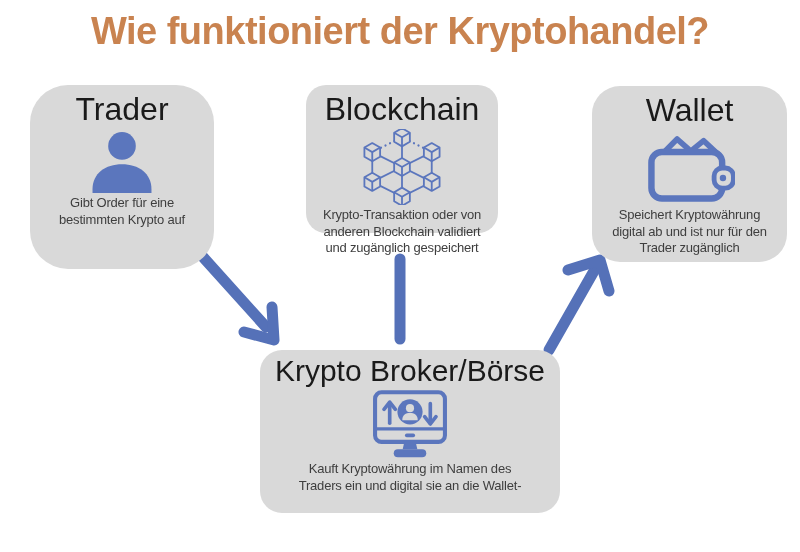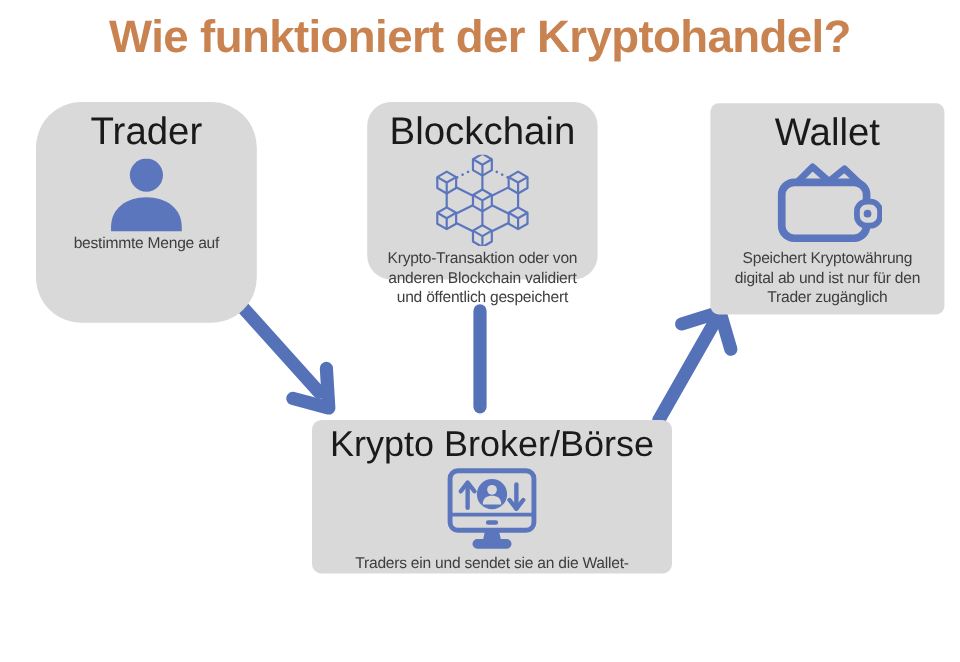--- a/index.html
+++ b/index.html
@@ -18,22 +18,22 @@
   .page-title{
     position:absolute;top:10px;left:0;width:800px;text-align:center;
     font-size:38px;font-weight:bold;letter-spacing:-0.5px;color:var(--title-orange);
   }
   .node{
     position:absolute;background:var(--box-bg);
     display:flex;flex-direction:column;align-items:center;
   }
   .node-trader{left:30px;top:85px;width:184px;height:184px;border-radius:38px;}
   .node-blockchain{left:306px;top:85px;width:192px;height:148px;border-radius:20px;}
-  .node-wallet{left:592px;top:86px;width:195px;height:176px;border-radius:7px;}
-  .node-broker{left:260px;top:350px;width:300px;height:128px;border-radius:8px;}
+  .node-wallet{left:592px;top:86px;width:195px;height:176px;border-radius:28px;}
+  .node-broker{left:260px;top:350px;width:300px;height:163px;border-radius:22px;}
   .node-title{
     font-size:32px;line-height:1.2;color:var(--heading-text);margin-top:5px;
     white-space:nowrap;
   }
   .node-broker .node-title{font-size:30px;margin-top:3px;}
   .node-icon{flex:0 0 auto;}
   .desc{margin-top:2px;text-align:center;}
   .desc-line{
     font-size:13px;line-height:16.5px;letter-spacing:-0.2px;
     color:var(--desc-text);white-space:nowrap;
@@ -67,21 +67,22 @@
     </g>
   </svg>
 
   <div class="node node-trader">
     <div class="node-title">Trader</div>
     <svg class="node-icon" viewBox="0 0 76 66" width="70" height="61" style="margin-top:4px;">
       <circle class="icon-fill" cx="38" cy="15" r="15"></circle>
       <path class="icon-fill" d="M6,66 L6,62 C6,45 20,35 38,35 C56,35 70,45 70,62 L70,66 Z"></path>
     </svg>
     <div class="desc">
-      <div class="desc-line">bestimmte Menge auf</div>
+      <div class="desc-line">Gibt Order für eine</div>
+      <div class="desc-line">bestimmten Krypto auf</div>
     </div>
   </div>
 
   <div class="node node-blockchain">
     <div class="node-title">Blockchain</div>
     <svg class="node-icon" viewBox="0 0 104 92" width="86" height="76" style="margin-top:1px;">
       <defs>
         <g id="bcube">
           <polygon points="0,-11 9.5,-5.5 9.5,5.5 0,11 -9.5,5.5 -9.5,-5.5" style="fill:var(--box-bg);stroke:var(--icon-blue);stroke-width:2.2;stroke-linejoin:round"></polygon>
           <path d="M-9.5,-5.5 L0,0 L9.5,-5.5 M0,0 L0,11" style="fill:none;stroke:var(--icon-blue);stroke-width:2.2;stroke-linejoin:round"></path>
@@ -93,21 +94,21 @@
       <use href="#bcube" transform="translate(16,28)"></use>
       <use href="#bcube" transform="translate(88,28)"></use>
       <use href="#bcube" transform="translate(52,46)"></use>
       <use href="#bcube" transform="translate(16,64)"></use>
       <use href="#bcube" transform="translate(88,64)"></use>
       <use href="#bcube" transform="translate(52,82)"></use>
     </svg>
     <div class="desc">
       <div class="desc-line">Krypto-Transaktion oder von</div>
       <div class="desc-line">anderen Blockchain validiert</div>
-      <div class="desc-line">und öffentlich gespeichert</div>
+      <div class="desc-line">und zugänglich gespeichert</div>
     </div>
   </div>
 
   <div class="node node-wallet">
     <div class="node-title">Wallet</div>
     <svg class="node-icon" viewBox="0 0 112 92" width="90" height="74" style="margin-top:2px;">
       <path class="icon-stroke" style="stroke-width:7;stroke-linejoin:round" d="M20,30 L40,10 L57,25 L73,12 L92,30"></path>
       <rect x="8" y="26" width="88" height="58" rx="13" style="fill:var(--box-bg);stroke:var(--icon-blue);stroke-width:8"></rect>
       <rect x="86" y="46" width="24" height="25" rx="10" style="fill:var(--box-bg);stroke:var(--icon-blue);stroke-width:6"></rect>
       <circle class="icon-fill" cx="97" cy="58.5" r="4"></circle>
@@ -129,17 +130,18 @@
       <path class="icon-stroke" style="stroke-width:4.5;stroke-linecap:round;stroke-linejoin:round" d="M16,25 L23,16 L30,25"></path>
       <circle class="icon-fill" cx="48" cy="28" r="15.5"></circle>
       <circle cx="48" cy="23.5" r="5" style="fill:var(--box-bg)"></circle>
       <path d="M38.5,38.5 C38.5,31.5 43,29.5 48,29.5 C53,29.5 57.5,31.5 57.5,38.5 Z" style="fill:var(--box-bg)"></path>
       <line class="icon-stroke" style="stroke-width:4.5;stroke-linecap:round" x1="73" y1="18" x2="73" y2="42"></line>
       <path class="icon-stroke" style="stroke-width:4.5;stroke-linecap:round;stroke-linejoin:round" d="M66,34 L73,43 L80,34"></path>
       <path class="icon-fill" d="M41,65 L55,65 L57,74 L39,74 Z"></path>
       <rect class="icon-fill" x="28" y="74" width="40" height="10" rx="5"></rect>
     </svg>
     <div class="desc">
-      <div class="desc-line">Traders ein und sendet sie an die Wallet-</div>
+      <div class="desc-line">Kauft Kryptowährung im Namen des</div>
+      <div class="desc-line">Traders ein und digital sie an die Wallet-</div>
     </div>
   </div>
 
 </div>
 
 </body></html>

